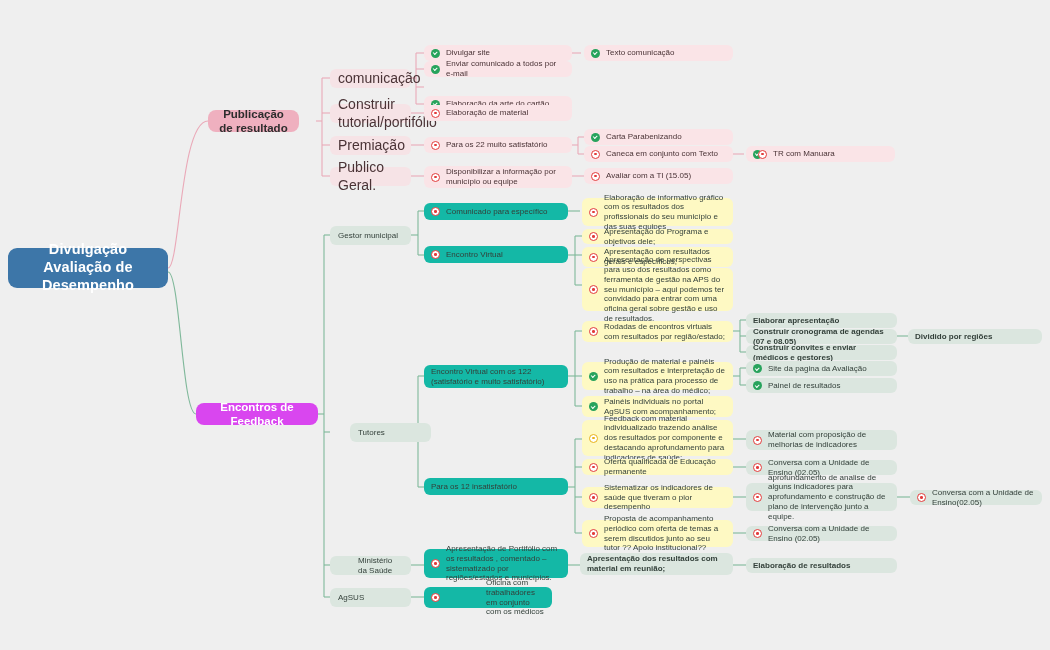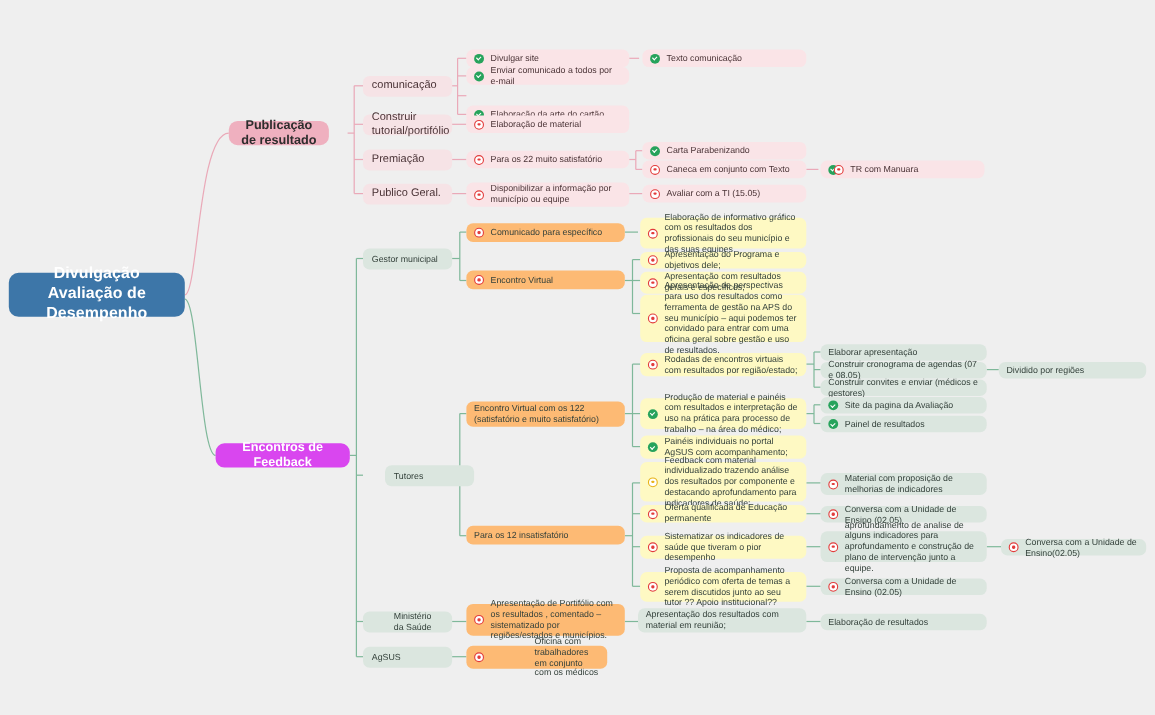--- a/index.html
+++ b/index.html
@@ -54,30 +54,30 @@
     color:#ffffff;
     font-size:11.5px;
     font-weight:bold;
     justify-content:center;
     border-radius:8px;
     padding:5px 9px;
     text-align:center;
   }
 
   
-  .p2{background:#f6e3e6;color:#4a3336;font-size:10px;padding:4px 8px;}
+  .p2{background:#f6e3e6;color:#4a3336;font-size:14px;padding:4px 8px;}
   .p3{background:#fae4e7;color:#4a3336;font-size:8px;padding:4px 7px;}
   .p4{background:#fae4e7;color:#4a3336;font-size:8px;padding:4px 7px;}
 
   
   .g2{background:#dbe6df;color:#33403a;font-size:8px;padding:4px 8px;}
-  .g3{background:#fdba74;color:#33403a;font-size:8px;padding:4px 7px;}
+  .g3{background:#14b8a6;color:#33403a;font-size:8px;padding:4px 7px;}
   .g4{background:#fef9c3;color:#33403a;font-size:8px;padding:4px 7px;}
   .g5{background:#dbe6df;color:#33403a;font-size:8px;padding:4px 7px;}
-  .plain{background:#dbe6df;color:#33403a;font-size:8px;padding:4px 7px;}
+  .plain{background:#dbe6df;color:#33403a;font-size:8px;padding:4px 7px;font-weight:bold;}
 
   
   .ico{
     flex:0 0 auto;
     width:9px;height:9px;
     border-radius:50%;
     margin-right:6px;
     position:relative;
     display:inline-block;
   }

